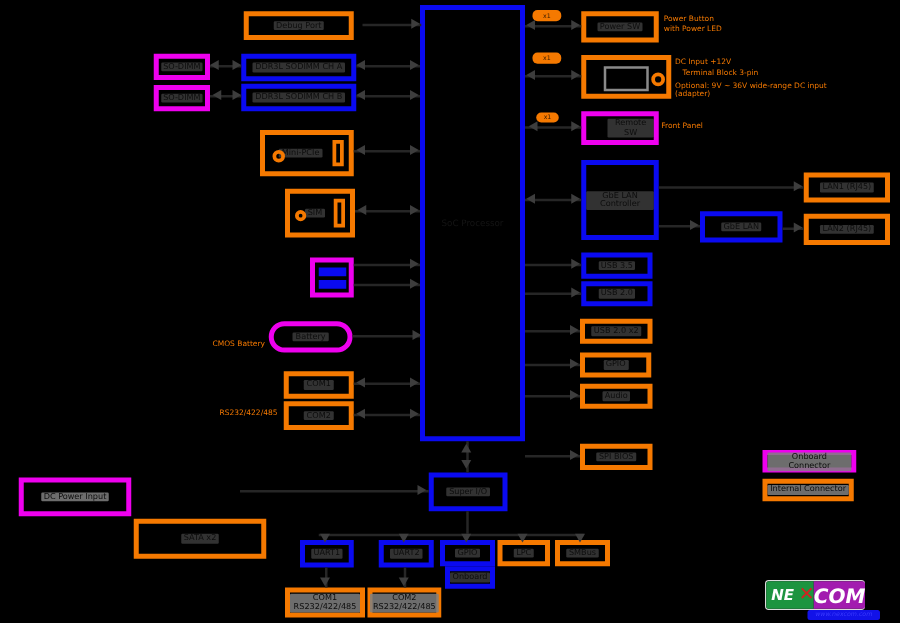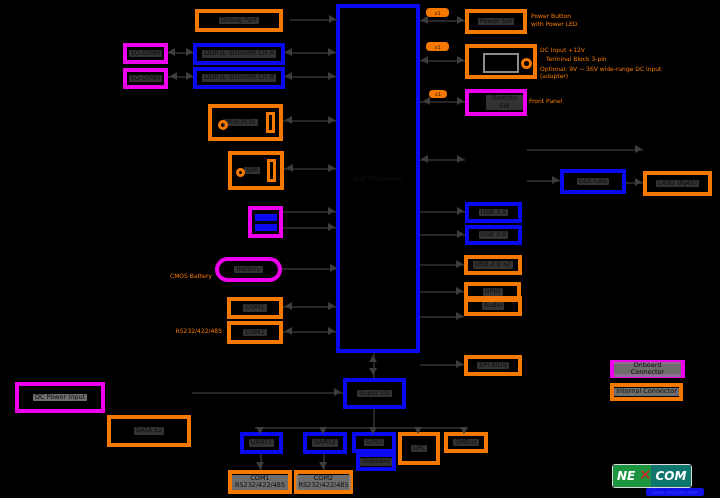--- a/index.html
+++ b/index.html
@@ -25,22 +25,22 @@
         font-size:5px;color:#3a1c00;}
   .inbar{position:absolute;right:4px;top:4px;bottom:4px;width:9px;border:3px solid var(--or);box-sizing:border-box;}
   .ring{position:absolute;border:3px solid var(--or);border-radius:50%;box-sizing:border-box;}
   .grayrect{position:absolute;border:2px solid #8a8a8a;box-sizing:border-box;}
   .blubar{position:absolute;background:var(--bl);}
   .battery{border-radius:13px;}
   #logo{position:absolute;left:612px;top:464px;width:78px;height:22px;display:flex;
         border:1px solid #dcdcdc;border-radius:3px;overflow:visible;font-style:italic;font-weight:bold;}
   #logo .ne{flex:0 0 34px;background:#1d9440;color:#fff;display:flex;align-items:center;justify-content:flex-start;
         padding-left:4px;font-size:12px;border-radius:2px 0 0 2px;}
-  #logo .com{flex:1;background:#0f766e;color:#fff;display:flex;align-items:center;justify-content:center;
-        font-size:12px;border-radius:0 2px 2px 0;}
+  #logo .com{flex:1;background:#a21caf;color:#fff;display:flex;align-items:center;justify-content:center;
+        font-size:16px;border-radius:0 2px 2px 0;}
   #logo .x{position:absolute;left:26px;top:1px;color:#d42121;font-size:15px;font-weight:bold;}
   #urlbar{position:absolute;left:646px;top:488px;width:58px;height:8px;background:#1212e8;border-radius:2px;
         color:#3a3aff;font-size:5px;line-height:8px;text-align:center;overflow:hidden;font-style:italic;}
 </style>
 </head>
 <body>
 
 <div id="stage">
 
   <div class="b bl" style="left:336px;top:4px;width:84px;height:349px;">
@@ -88,40 +88,40 @@
     <span class="lbl dim">COM1</span>
   </div>
   <div class="b o" style="left:227px;top:321px;width:56px;height:23px;">
     <span class="lbl dim">COM2</span>
   </div>
   <div class="onote" style="left:168px;top:327px;width:54px;text-align:right;">RS232/422/485</div>
 
   <div class="b m" style="left:15px;top:382px;width:90px;height:31px;">
     <span class="lbl">DC Power Input</span>
   </div>
-  <div class="b o" style="left:107px;top:415px;width:84px;height:32px;">
+  <div class="b o" style="left:107px;top:415px;width:106px;height:32px;">
     <span class="lbl dim">SATA x2</span>
   </div>
 
   <div class="b bl" style="left:343px;top:378px;width:63px;height:31px;">
     <span class="lbl dim">Super I/O</span>
   </div>
   <div class="b bl" style="left:240px;top:432px;width:43px;height:22px;">
     <span class="lbl dim">UART1</span>
   </div>
   <div class="b bl" style="left:303px;top:432px;width:44px;height:22px;">
     <span class="lbl dim">UART2</span>
   </div>
   <div class="b bl" style="left:352px;top:432px;width:44px;height:21px;">
     <span class="lbl dim">GPIO</span>
   </div>
   <div class="b bl" style="left:356px;top:453px;width:40px;height:18px;">
     <span class="lbl dim">Onboard</span>
   </div>
-  <div class="b o" style="left:398px;top:432px;width:42px;height:33px;">
+  <div class="b o" style="left:398px;top:432px;width:42px;height:21px;">
     <span class="lbl dim">LPC</span>
   </div>
   <div class="b o" style="left:444px;top:432px;width:44px;height:21px;">
     <span class="lbl dim">SMBus</span>
   </div>
   <div class="b o" style="left:228px;top:470px;width:64px;height:24px;">
     <span class="lbl">COM1 RS232/422/485</span>
   </div>
   <div class="b o" style="left:294px;top:470px;width:59px;height:24px;">
     <span class="lbl">COM2 RS232/422/485</span>
@@ -139,41 +139,47 @@
   </div>
   <div class="onote" style="left:540px;top:46px;width:120px;">DC Input +12V</div>
   <div class="onote" style="left:546px;top:55px;width:120px;">Terminal Block 3-pin</div>
   <div class="onote" style="left:540px;top:65px;width:145px;">Optional: 9V ~ 36V wide-range DC input (adapter)</div>
 
   <div class="b m" style="left:465px;top:89px;width:62px;height:27px;padding-left:17px;">
     <span class="lbl dim">Remote SW</span>
   </div>
   <div class="onote" style="left:529px;top:97px;width:60px;">Front Panel</div>
 
+  <div class="b bl" style="left:465px;top:128px;width:62px;height:64px;">
+    <span class="lbl dim">GbE LAN Controller</span>
+  </div>
   <div class="b bl" style="left:465px;top:202px;width:57px;height:21px;">
     <span class="lbl dim">USB 3.5</span>
   </div>
   <div class="b bl" style="left:465px;top:225px;width:57px;height:20px;">
     <span class="lbl dim">USB 2.0</span>
   </div>
   <div class="b o" style="left:464px;top:255px;width:58px;height:20px;">
     <span class="lbl dim">USB 2.0 x2</span>
   </div>
   <div class="b o" style="left:464px;top:282px;width:57px;height:20px;">
     <span class="lbl dim">GPIO</span>
   </div>
-  <div class="b o" style="left:464px;top:296px;width:58px;height:20px;">
+  <div class="b o" style="left:464px;top:307px;width:58px;height:20px;">
     <span class="lbl dim">Audio</span>
   </div>
   <div class="b o" style="left:464px;top:355px;width:58px;height:21px;">
     <span class="lbl dim">SPI BIOS</span>
   </div>
 
   <div class="b bl" style="left:560px;top:169px;width:66px;height:25px;">
     <span class="lbl dim">GbE LAN</span>
+  </div>
+  <div class="b o" style="left:643px;top:138px;width:69px;height:24px;">
+    <span class="lbl dim">LAN1 (RJ45)</span>
   </div>
   <div class="b o" style="left:643px;top:171px;width:69px;height:25px;">
     <span class="lbl dim">LAN2 (RJ45)</span>
   </div>
 
   <div class="pill" style="left:426px;top:8px;width:23px;height:9px;">x1</div>
   <div class="pill" style="left:426px;top:42px;width:23px;height:9px;">x1</div>
   <div class="pill" style="left:429px;top:90px;width:18px;height:8px;">x1</div>
 
   <div class="b m" style="left:610px;top:360px;width:75px;height:18px;">

